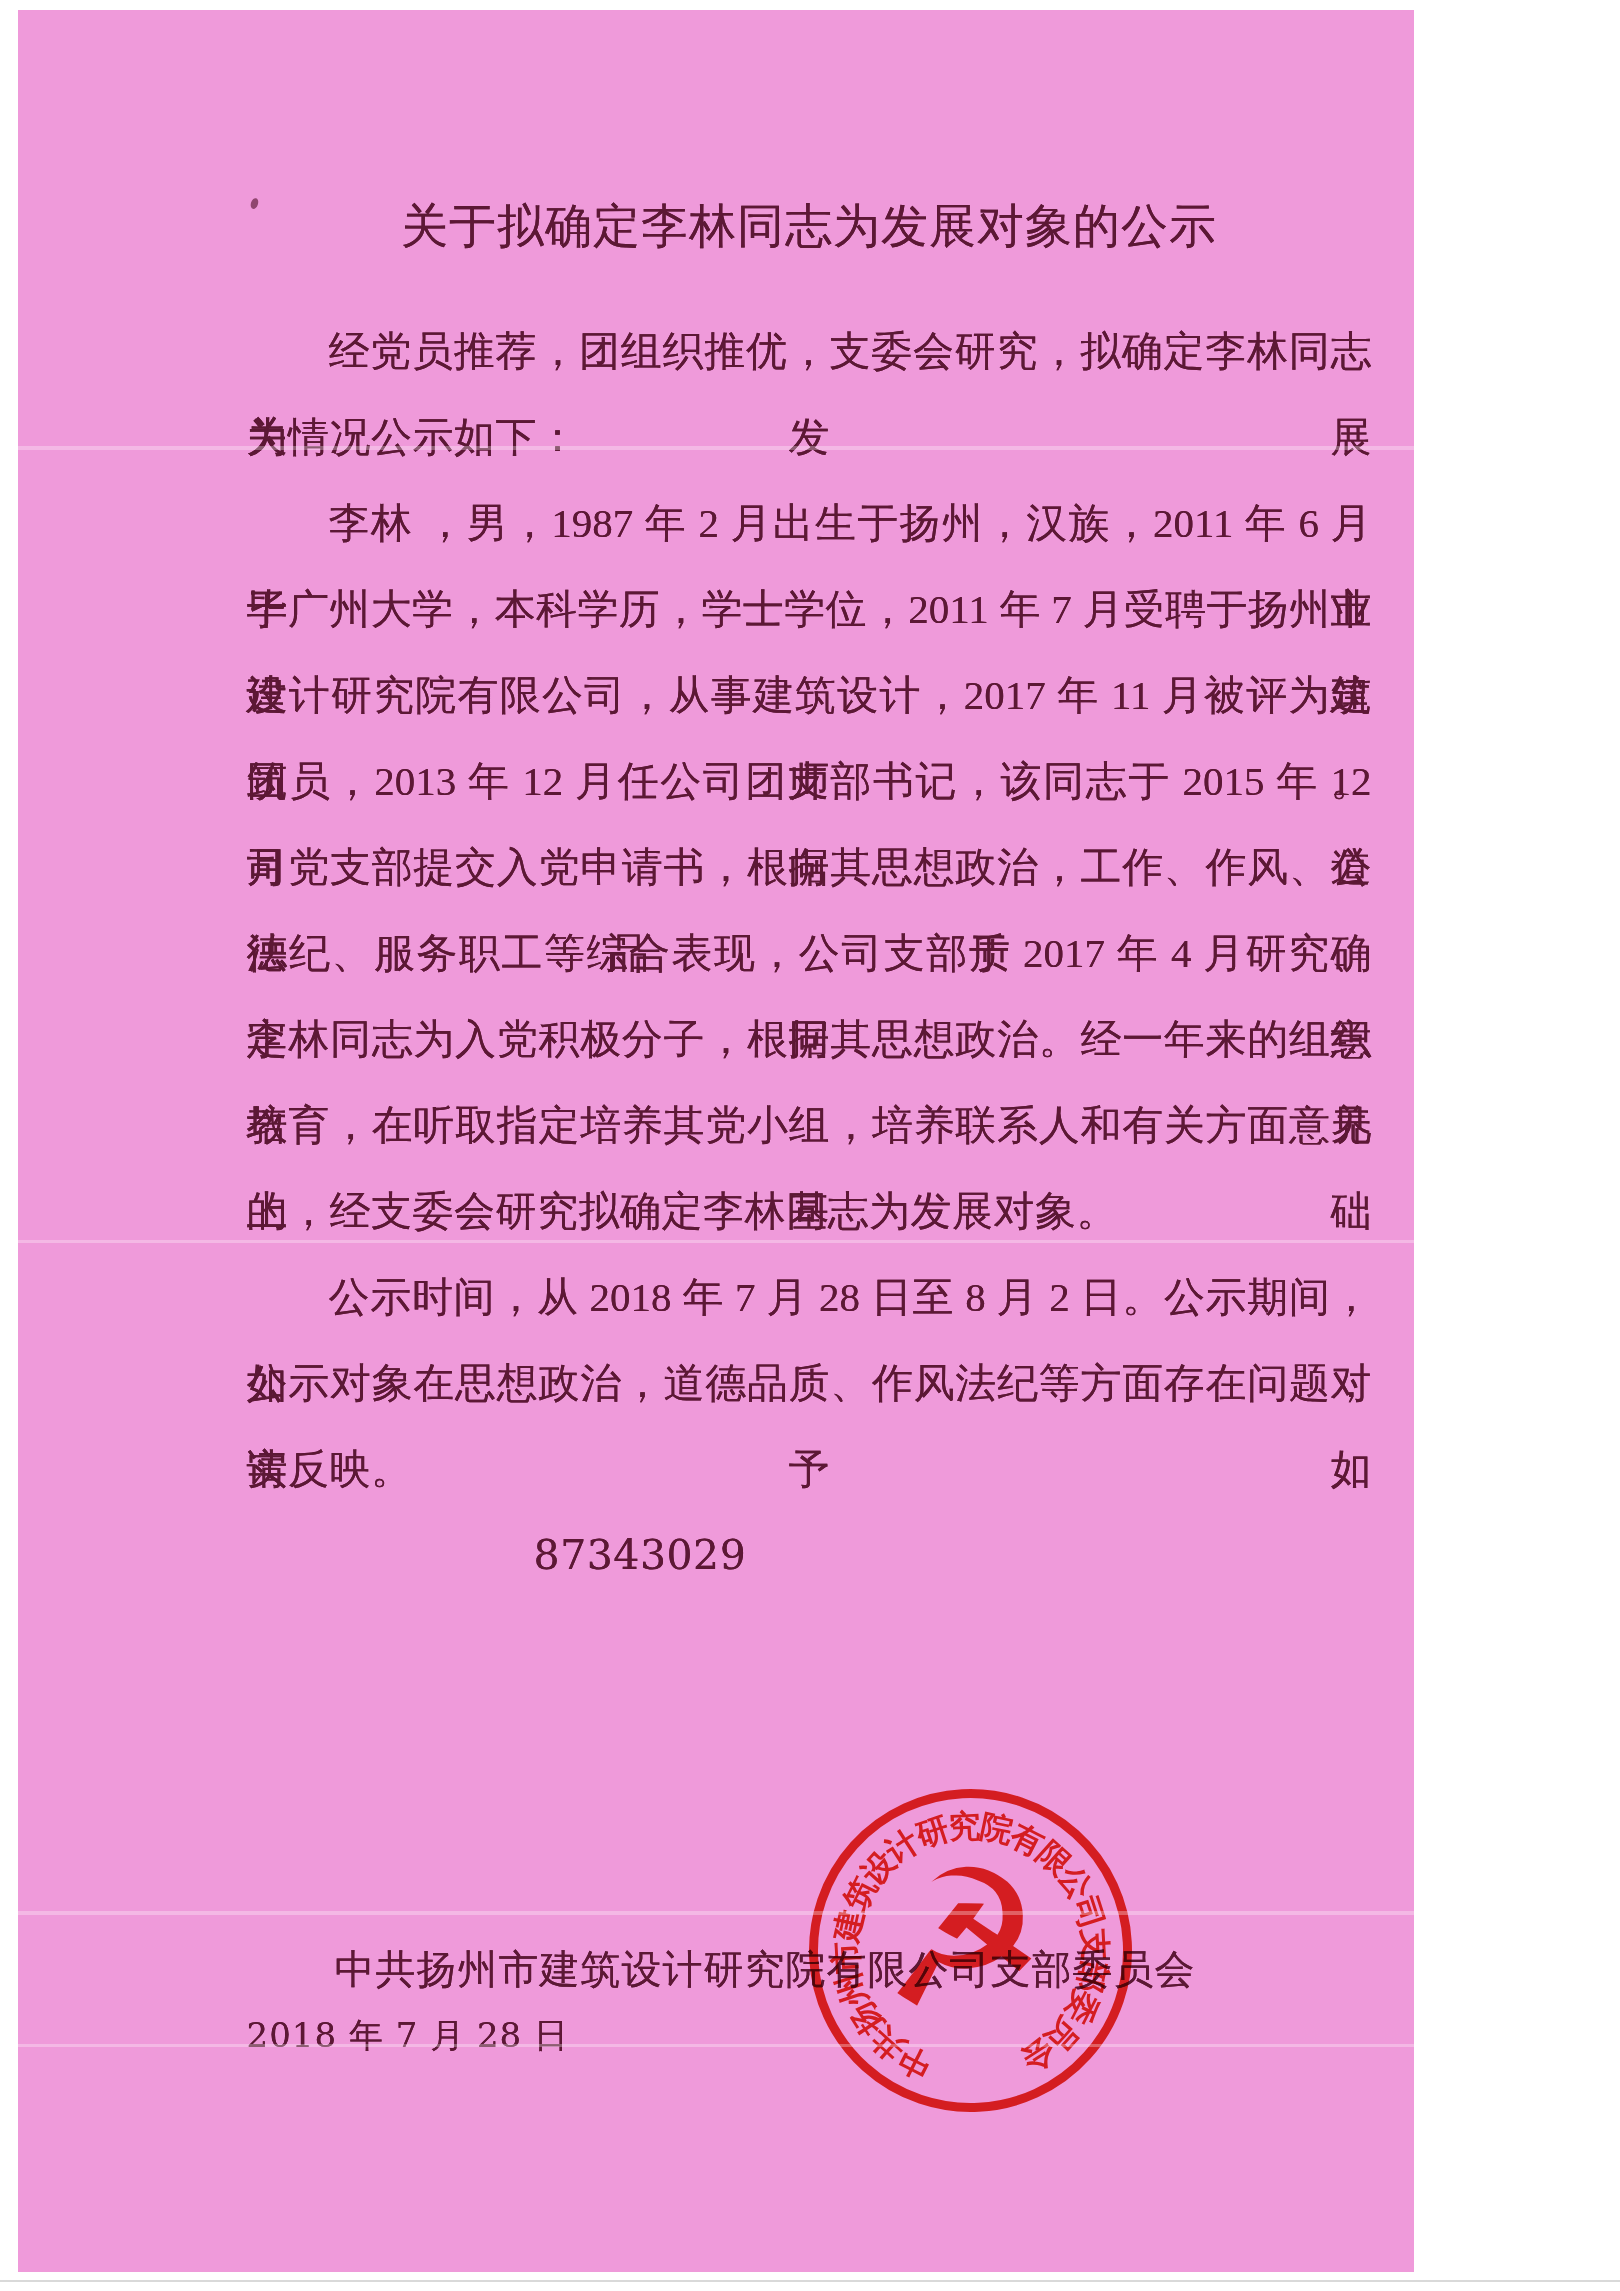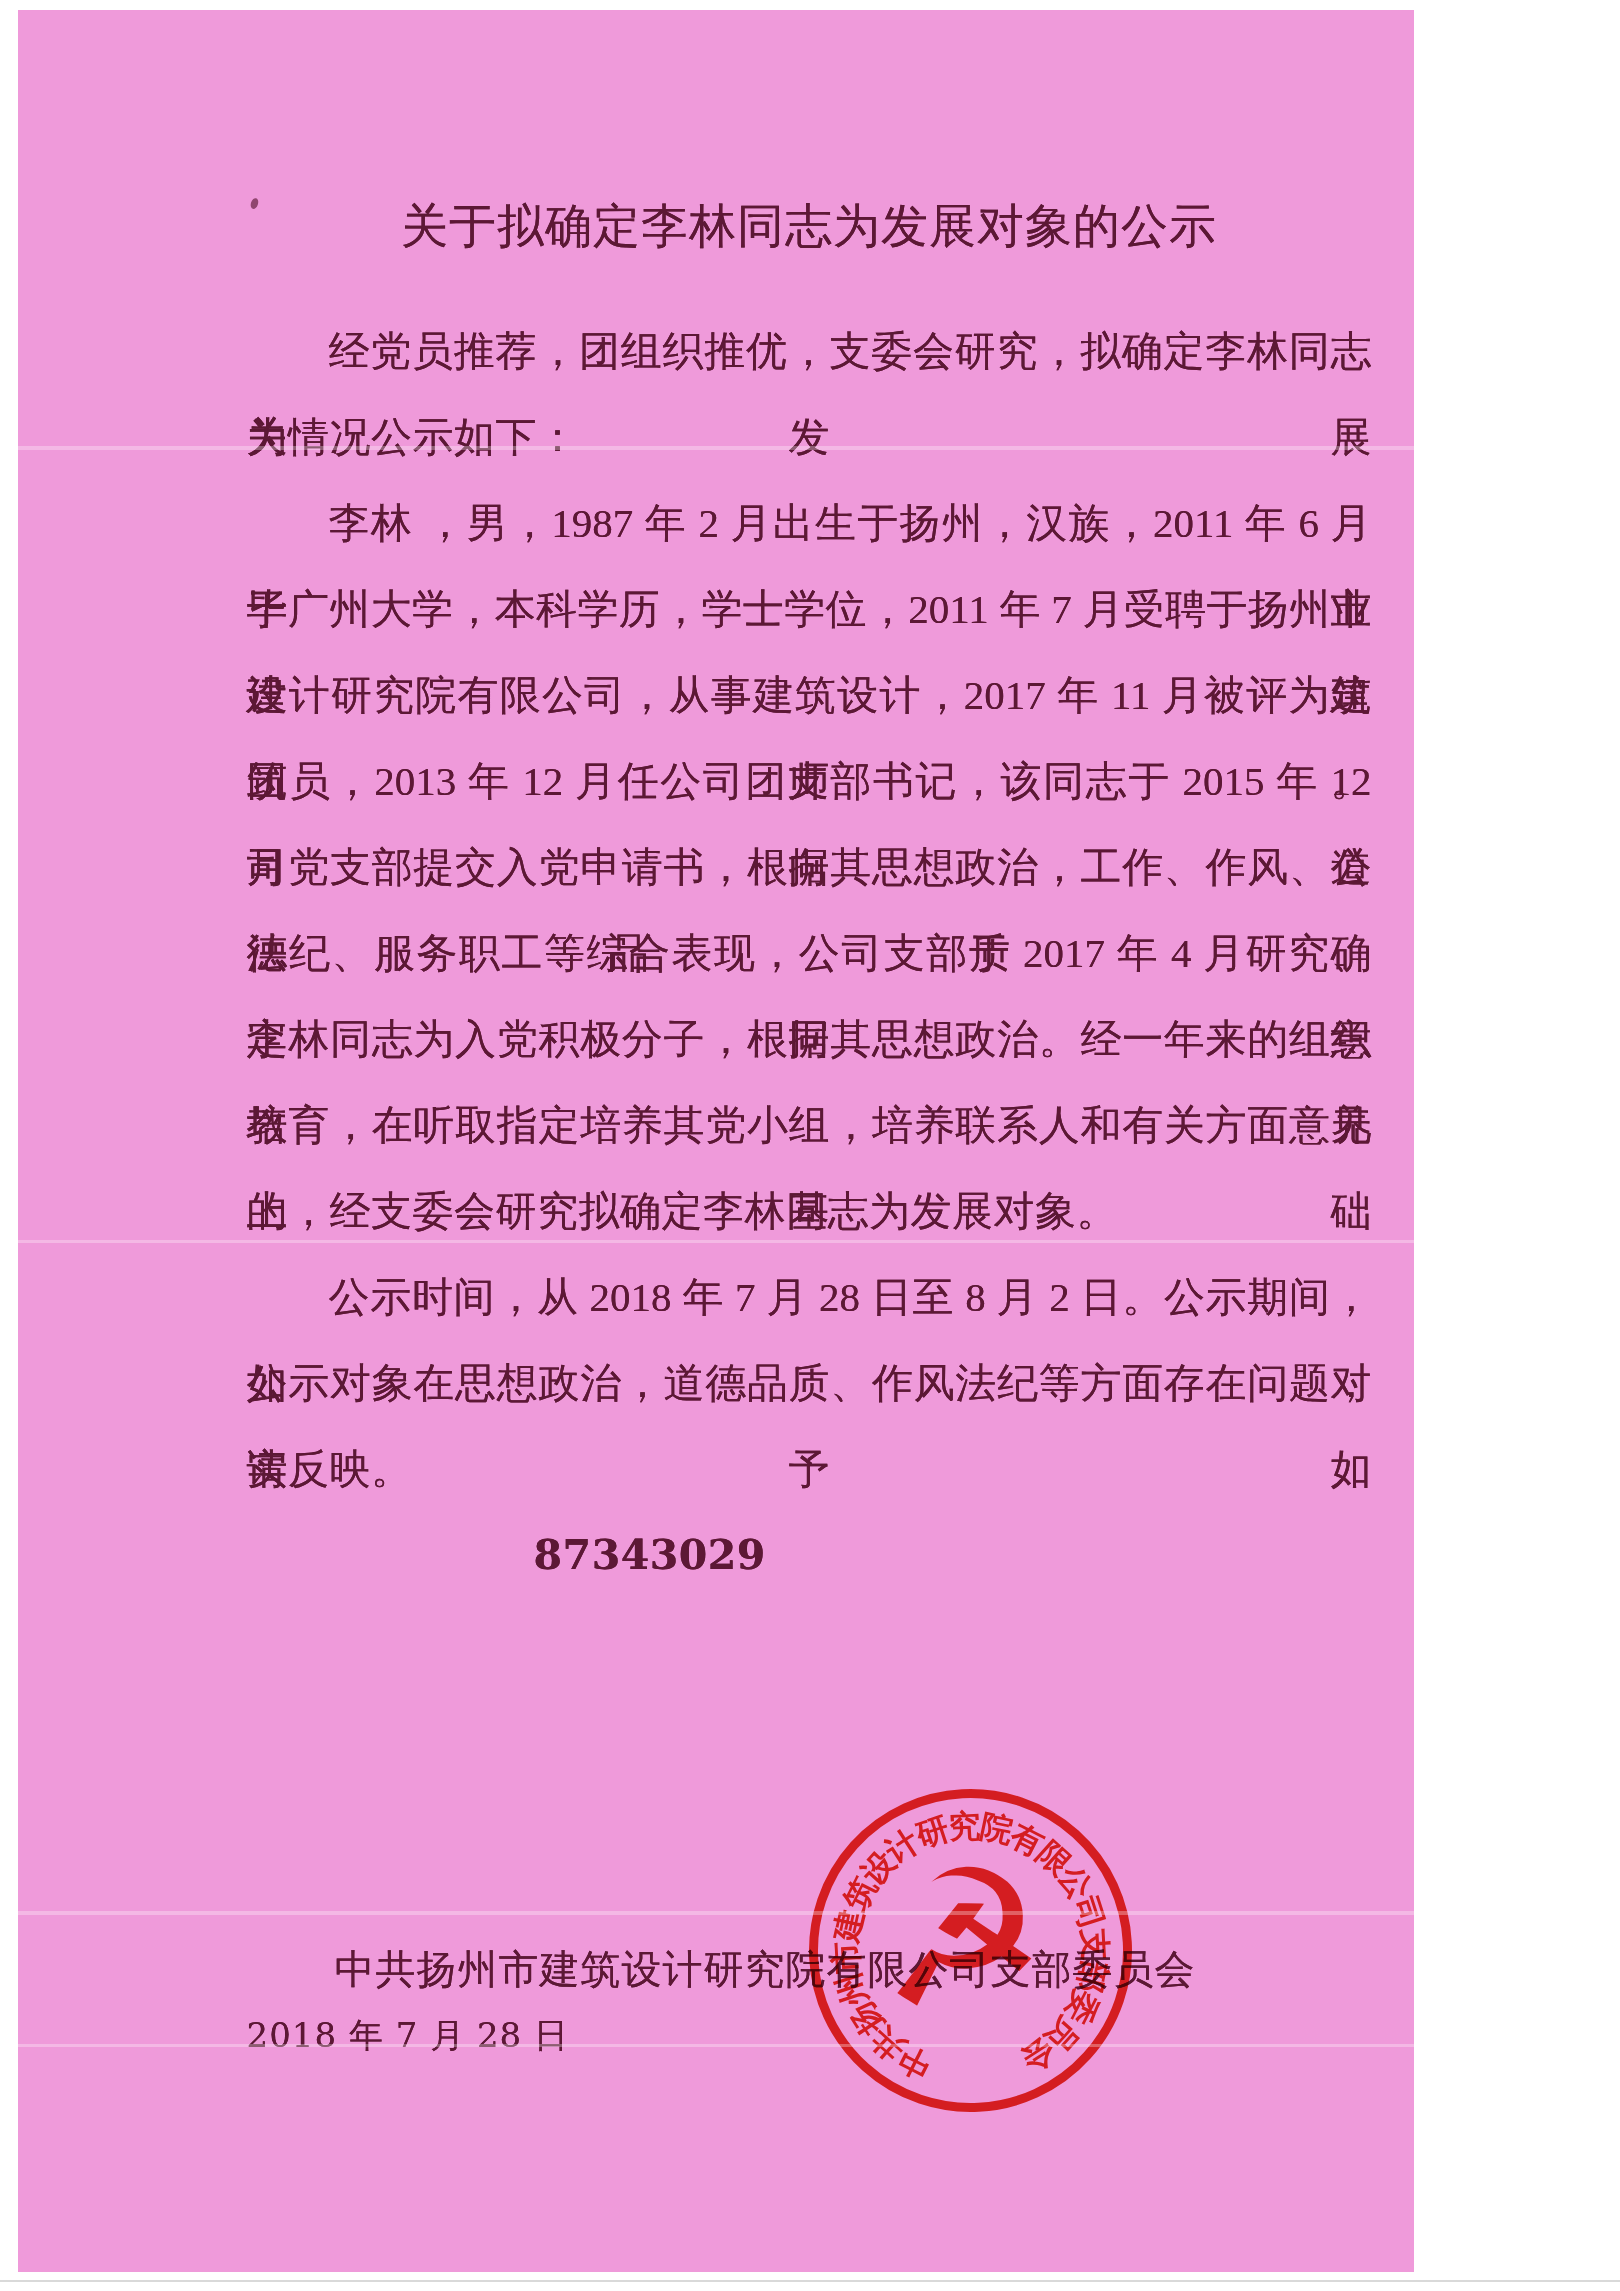--- a/index.html
+++ b/index.html
@@ -93,21 +93,21 @@
           <div class="line stretch">设计研究院有限公司，从事建筑设计，2017 年 11 月被评为建筑师。</div>
           <div class="line stretch">团员，2013 年 12 月任公司团支部书记，该同志于 2015 年 12 月向公</div>
           <div class="line stretch">司党支部提交入党申请书，根据其思想政治，工作、作风、道德品质、</div>
           <div class="line stretch">法纪、服务职工等综合表现，公司支部于 2017 年 4 月研究确定同意</div>
           <div class="line stretch">李林同志为入党积极分子，根据其思想政治。经一年来的组织培养</div>
           <div class="line stretch">教育，在听取指定培养其党小组，培养联系人和有关方面意见的基础</div>
           <div class="line">上，经支委会研究拟确定李林同志为发展对象。</div>
           <div class="line stretch" style="text-indent: 2em;">公示时间，从 2018 年 7 月 28 日至 8 月 2 日。公示期间，如对</div>
           <div class="line stretch">公示对象在思想政治，道德品质、作风法纪等方面存在问题，请予如</div>
           <div class="line">实反映。</div>
-          <div class="line" style="text-indent: 7em; font-weight: bold;">87343029</div>
+          <div class="line" style="text-indent: 7em;">87343029</div>
         </div>
 
       <div class="signature-line">中共扬州市建筑设计研究院有限公司支部委员会</div>
       <div class="date-line">2018 年 7 月 28 日</div>
     </div>
 
     <div class="stamp">
       <div class="stamp-ring"></div>
       <div class="stamp-emblem">☭</div>
       <div class="stamp-arc" id="stamp-arc">

